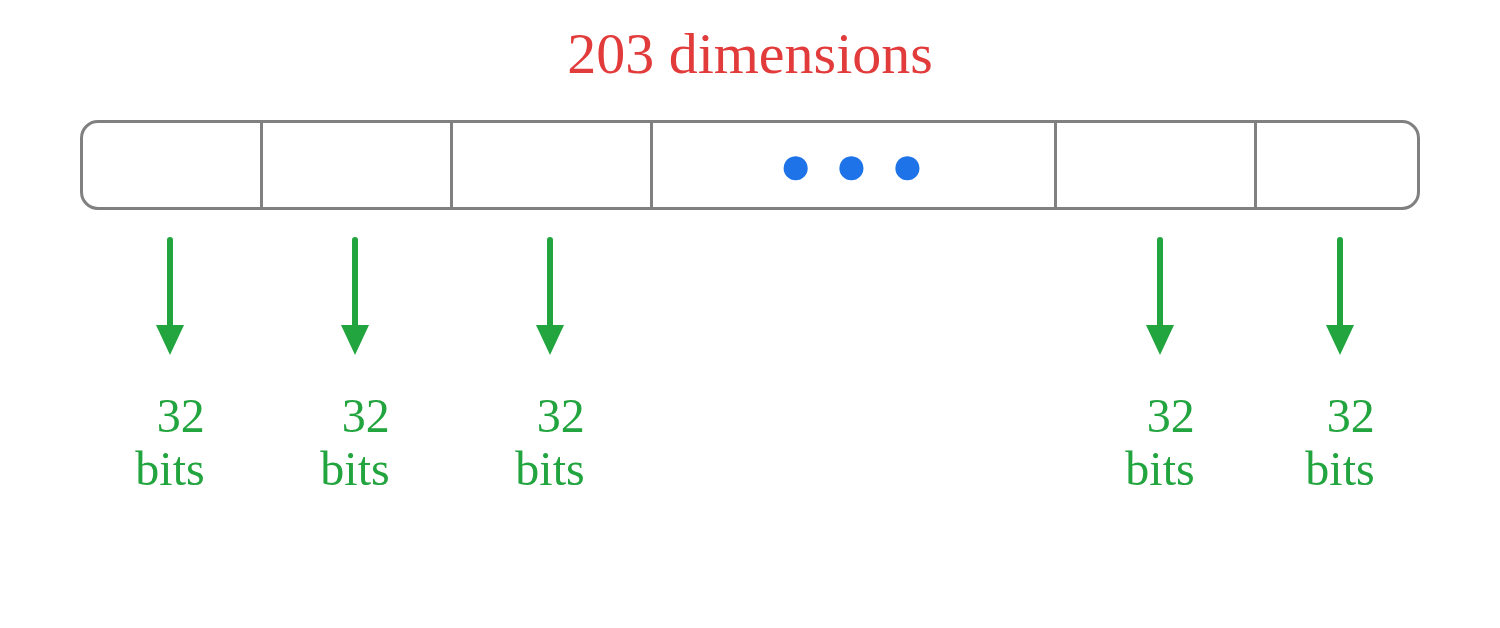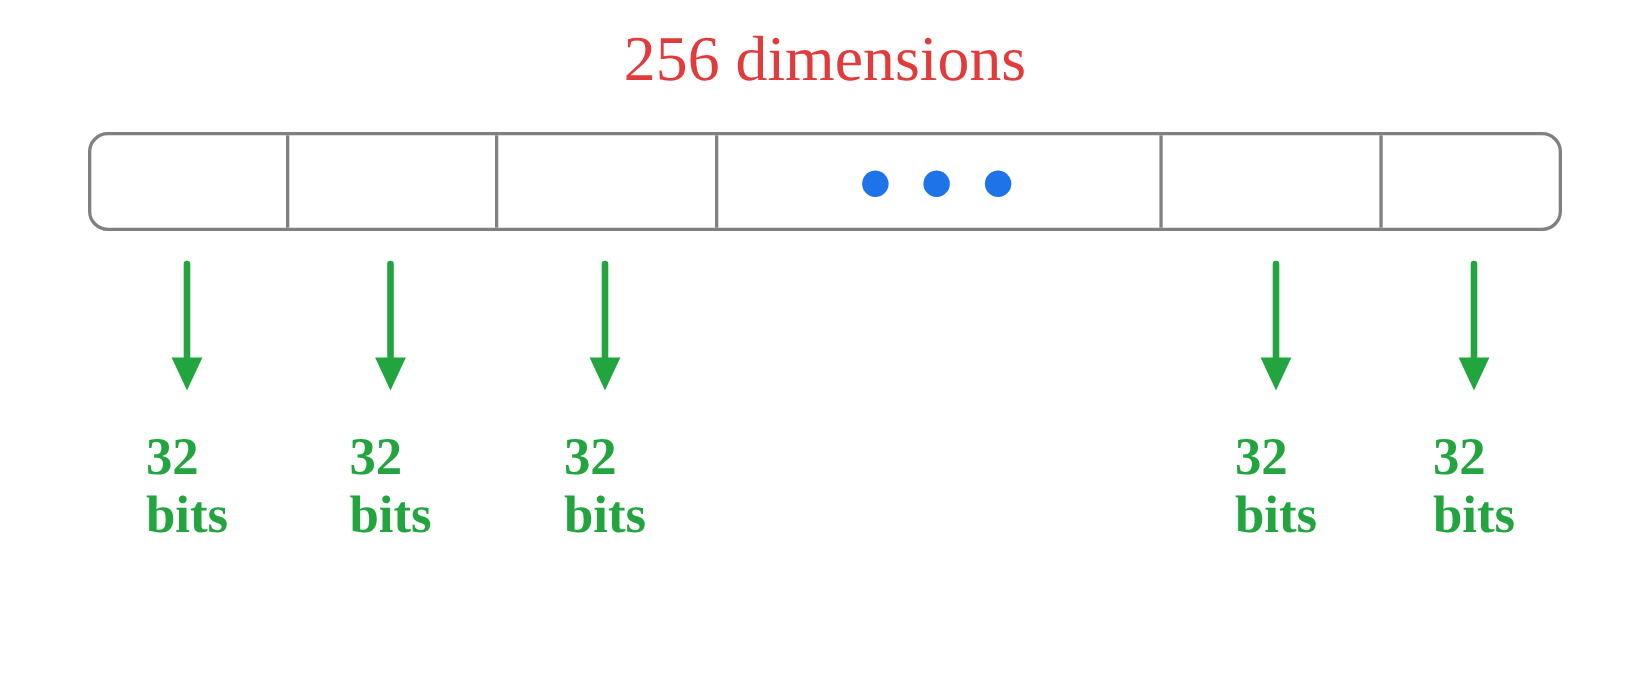--- a/index.html
+++ b/index.html
@@ -50,29 +50,29 @@
     width: 140px;
     display: flex;
     flex-direction: column;
     align-items: center;
   }
   .arrow-col svg { display: block; }
   .arrow-label {
     margin-top: 30px;
     color: #22a43f;
     font-size: 48px;
-    text-align: left;
+    text-align: right;
     line-height: 1.1;
-    font-weight: 700;
+    font-weight: 400;
   }
 </style>
 </head>
 <body>
 
-<div class="title">256 dimensions</div>
+<div class="title">203 dimensions</div>
 
 <div class="vector-box">
   <div class="cell" style="width:180px"></div>
   <div class="cell" style="width:190px"></div>
   <div class="cell" style="width:200px"></div>
   <div class="cell ellipsis">
     <span>● ● ●</span>
   </div>
   <div class="cell" style="width:200px"></div>
   <div class="cell" style="width:160px"></div>

